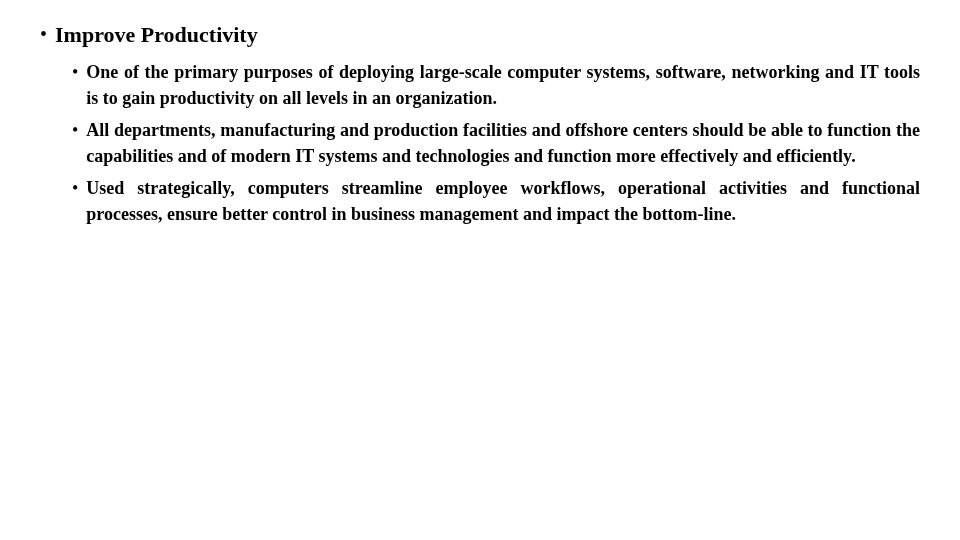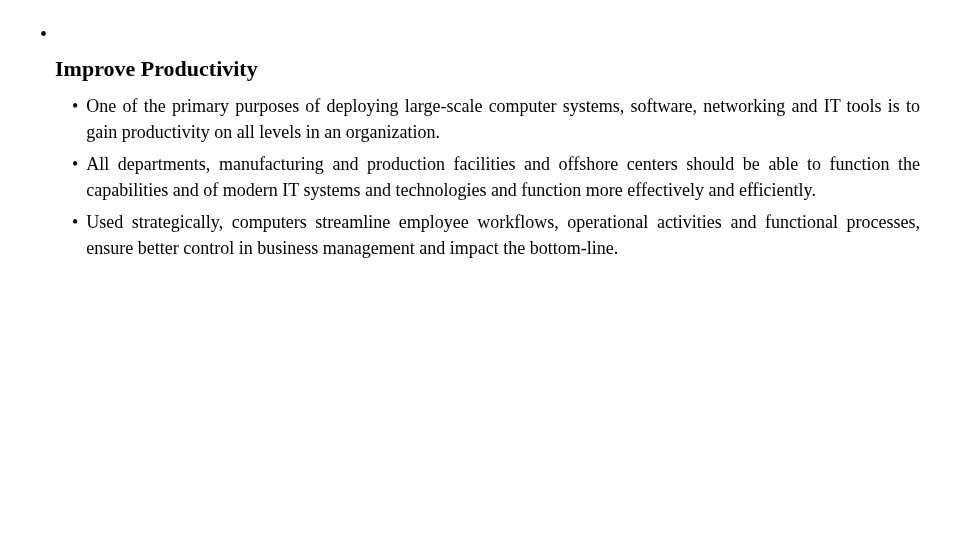--- a/index.html
+++ b/index.html
@@ -39,21 +39,20 @@
       font-size: 20px;
       margin-right: 8px;
       line-height: 1.4;
       flex-shrink: 0;
     }
 
     .main-bullet-text {
       font-size: 22px;
       font-weight: bold;
       line-height: 1.4;
-      margin-top: 34px;
     }
 
     .sub-bullets {
       margin-left: 32px;
       display: flex;
       flex-direction: column;
       gap: 6px;
     }
 
     .sub-bullet {
@@ -64,21 +63,21 @@
 
     .sub-bullet-marker {
       font-size: 18px;
       margin-right: 8px;
       line-height: 1.45;
       flex-shrink: 0;
     }
 
     .sub-bullet-text {
       font-size: 18px;
-      font-weight: normal;
+      font-weight: bold;
       line-height: 1.45;
       text-align: justify;
     }
   </style>
 </head>
 <body>
 
 <div class="slide-container">
 
   <div class="main-bullet">

